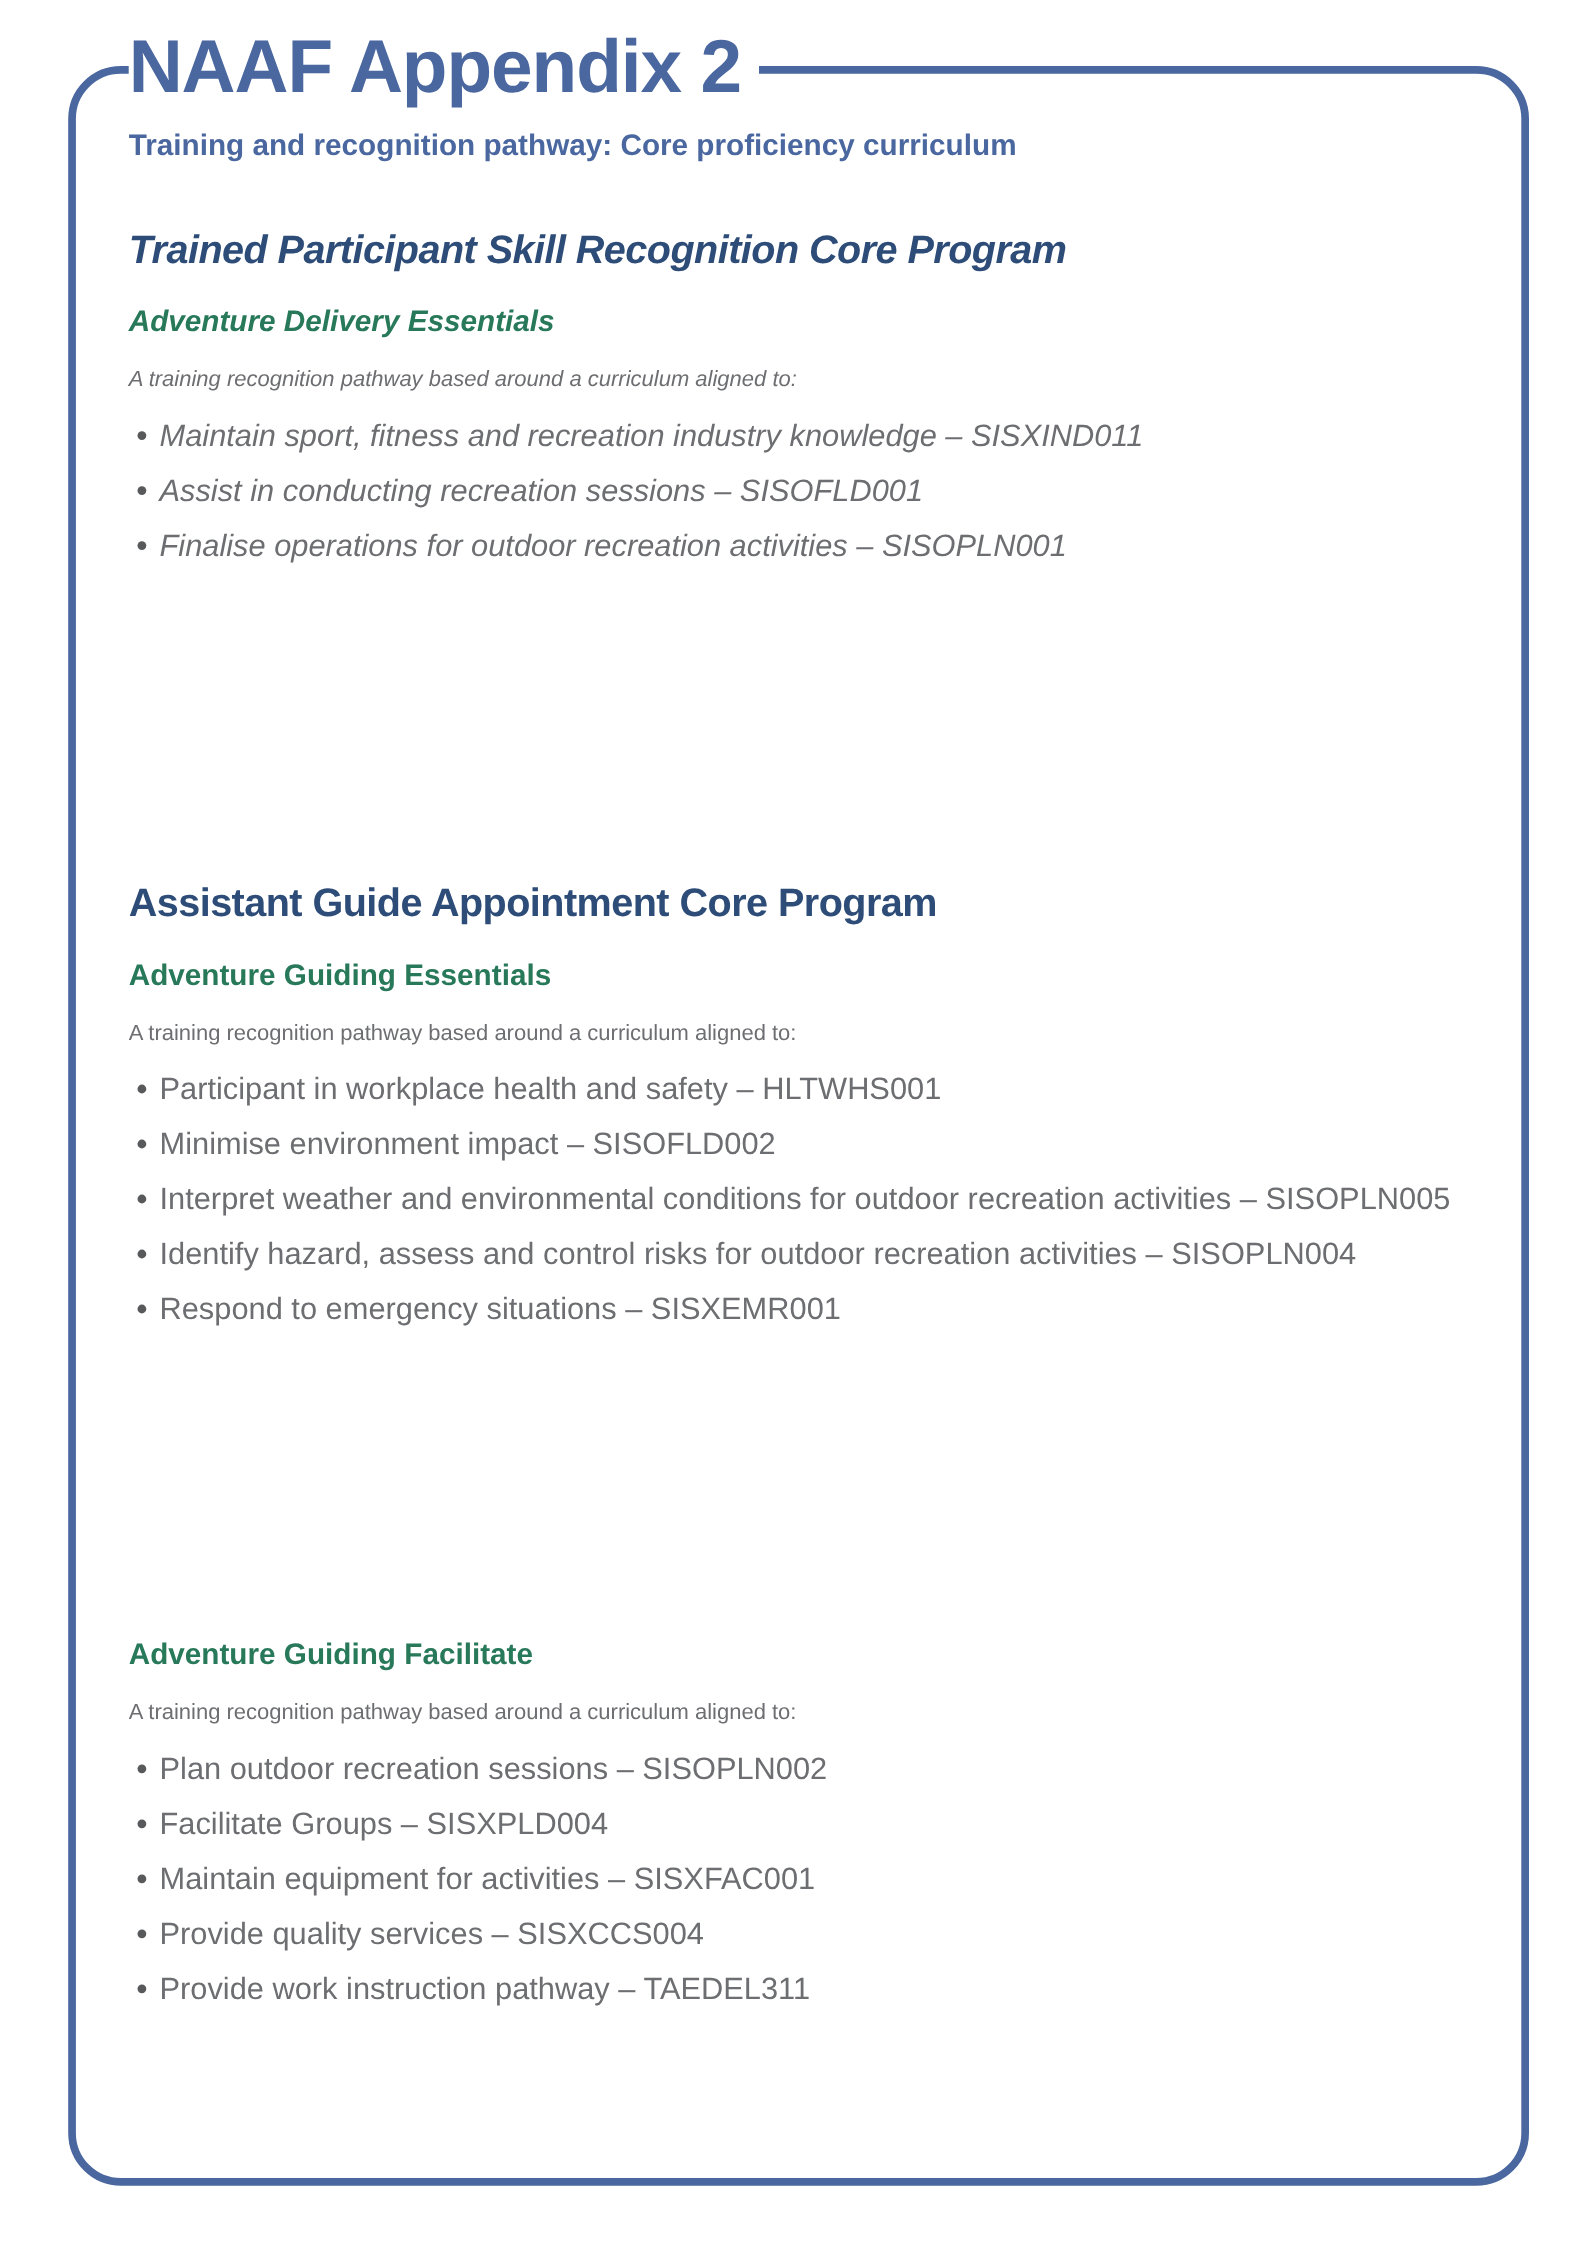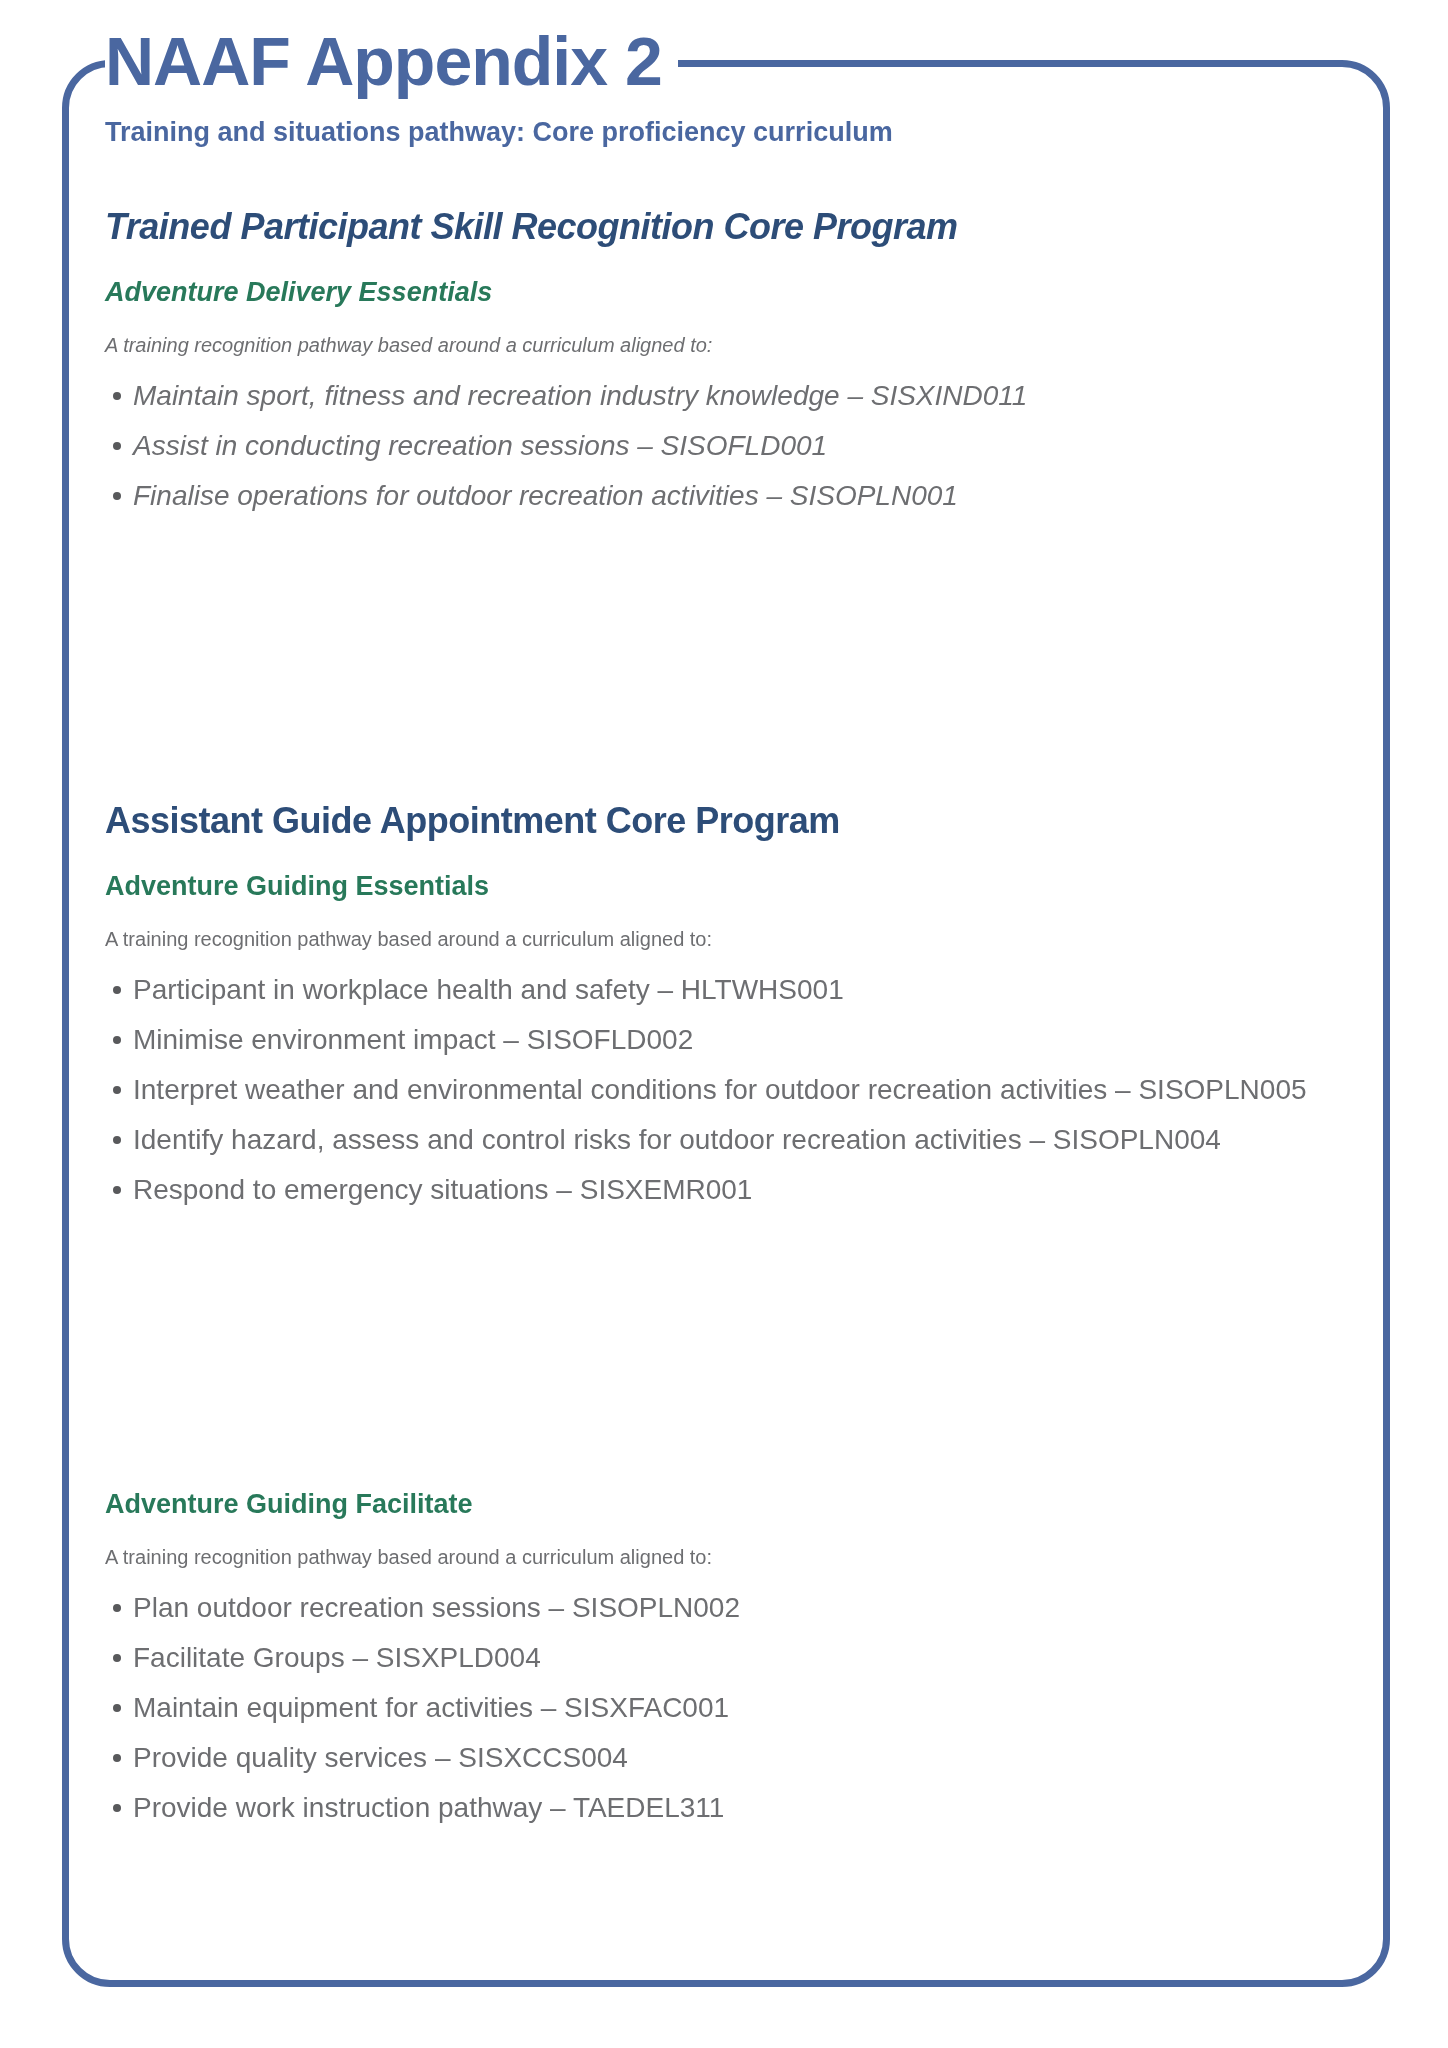--- a/index.html
+++ b/index.html
@@ -19,20 +19,21 @@
     width: 1314px;
     height: 1913px;
     border: 7px solid var(--accent, #4a67a0);
     border-radius: 48px;
     z-index: 0;
   }
   .inner {
     position: relative;
     z-index: 1;
     padding: 18px 32px 0 105px;
+    margin-left: 12px;
   }
   h1.doc-title {
     display: inline-block;
     margin: 0;
     padding: 0 16px 0 0;
     background: #ffffff;
     font-size: 68px;
     line-height: 86px;
     font-weight: bold;
     letter-spacing: -1px;
@@ -92,21 +93,21 @@
     background: #58595b;
   }
 </style>
 </head>
 <body>
 
 <div class="page" style="--accent: #4a67a0; --navy: #2d4d78; --green: #28795a; --gray: #6d6e71;">
   <div class="frame"></div>
   <div class="inner">
     <h1 class="doc-title">NAAF Appendix 2</h1>
-    <div class="doc-subtitle">Training and situations pathway: Core proficiency curriculum</div>
+    <div class="doc-subtitle">Training and recognition pathway: Core proficiency curriculum</div>
     <div id="sections">
         <section class="program">
           <h2>Trained Participant Skill Recognition Core Program</h2>
           <h3>Adventure Delivery Essentials</h3>
           <p class="intro">A training recognition pathway based around a curriculum aligned to:</p>
           <ul class="units">
             <li>
               <span class="dot"></span>
               <span>Maintain sport, fitness and recreation industry knowledge – SISXIND011</span>
             </li>

